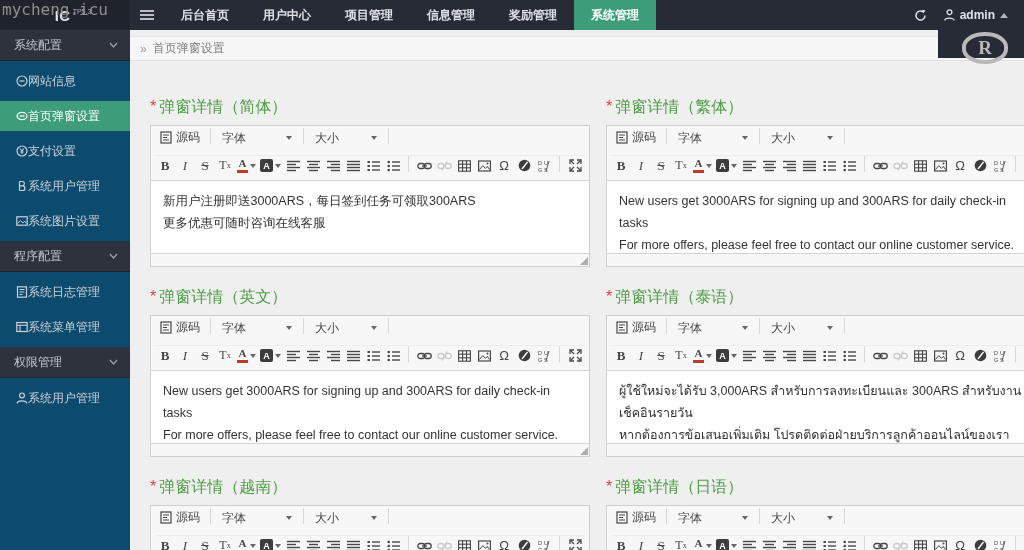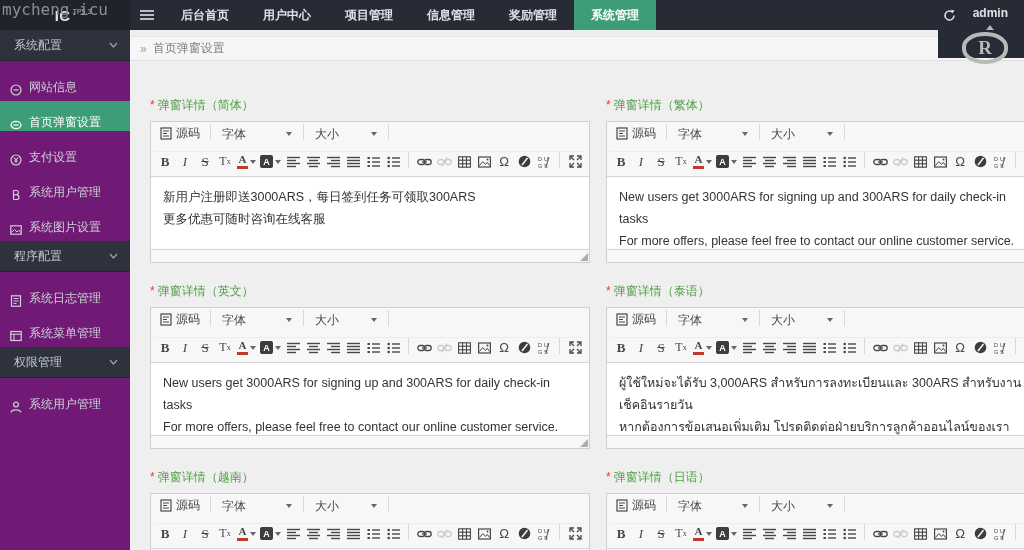--- a/index.html
+++ b/index.html
@@ -9,43 +9,43 @@
   
   .topbar { position:absolute; top:0; left:0; right:0; height:30px; background:#262b36; display:flex; align-items:stretch; z-index:20; }
   .logo-block { width:130px; background:#1e232c; color:#dfe3e8; display:flex; align-items:center; justify-content:center; flex:0 0 130px;padding-left:16px; }
   .logo-main { font-weight:bold; font-size:15px; letter-spacing:0.5px; }
   .logo-ver { font-size:7px; margin-left:2px; margin-top:-8px; color:#aeb4bc; }
   .hamburger { width:34px; display:flex; align-items:center; justify-content:center; cursor:pointer; }
   .nav-item { color:#dfe3e8; display:flex; align-items:center; padding:0 17px; cursor:pointer; font-weight:bold; font-size:12px; }
   .nav-item.active { background:#3c9d78; color:#fff; }
   .top-spacer { flex:1; }
   .refresh-btn { width:34px; display:flex; align-items:center; justify-content:center; cursor:pointer; }
-  .user-box { display:flex; align-items:center; color:#dfe3e8; padding:0 16px 0 6px; cursor:pointer; gap:5px; font-weight:bold;flex-direction:column; }
+  .user-box { display:flex; align-items:center; color:#dfe3e8; padding:0 16px 0 6px; cursor:pointer; gap:5px; font-weight:bold; }
   .chev-up { width:0; height:0; border-left:4px solid transparent; border-right:4px solid transparent; border-bottom:5px solid #aeb4bc; }
   .site-watermark { position:absolute; top:0; left:2px; color:#8f8f8f; font-family:"DejaVu Sans Mono",monospace; font-size:16px; z-index:30; }
 
   
-  .sidebar { position:absolute; top:30px; left:0; bottom:0; width:130px; background:#701a75; z-index:10; }
+  .sidebar { position:absolute; top:30px; left:0; bottom:0; width:130px; background:#0c4a6e; z-index:10; }
   .side-group-header { height:31px; display:flex; align-items:center; justify-content:space-between; padding:0 12px 0 14px; color:#c3c8cf; background:#2d323d; border-bottom:1px solid #20242c; cursor:pointer; }
-  .side-item { height:30px; display:flex; align-items:flex-end; gap:7px; padding:0 8px 0 10px; color:#ccd1d7; cursor:pointer; margin:5px 0; }
+  .side-item { height:30px; display:flex; align-items:center; padding:0 8px 0 16px; color:#ccd1d7; cursor:pointer; margin:5px 0; }
   .side-item.active { background:#3c9d78; color:#fff; }
   .side-item .sicon { display:flex; align-items:center; }
   .side-item svg { stroke:currentColor; }
 
   
   .main { position:absolute; top:30px; left:130px; right:0; bottom:0; background:#efefef; overflow:hidden; }
   .breadcrumb-bar { height:25px; margin-top:6px; background:#f6f6f6; border-top:1px solid #e6e6e6; border-bottom:1px solid #e0e0e0; display:flex; align-items:center; padding:0 10px; color:#7d7d7d; gap:6px; }
   .bc-sep { color:#9a9a9a; font-size:12px; }
   .corner-dark { position:absolute; top:0; right:0; width:86px; height:28px; background:#262b36; }
   .vendor-logo { position:absolute; top:2px; right:16px; width:46px; height:32px; border:4px solid #b9b9b9; border-radius:50%/46%; color:#b9b9b9; display:flex; align-items:center; justify-content:center; font-weight:bold; font-size:19px; font-family:"Liberation Serif","DejaVu Serif",serif; background:transparent; }
 
   .form-area { padding:36px 32px 0 20px; }
   .form-grid { display:grid; grid-template-columns:1fr 1fr; column-gap:16px; row-gap:20px; }
 
-  .field-label { margin-bottom:7px; font-size:12px; color:#4e9e44; }
+  .field-label { margin-bottom:7px; font-size:16px; color:#4e9e44; }
   .req { color:#e53c3c; margin-right:3px; }
 
   
   .editor { border:1px solid #cfcfcf; background:#fff; }
   .ed-toolbar { background:#f7f7f7; border-bottom:1px solid #d4d4d4; padding:2px 4px; }
   .t-row { display:flex; align-items:flex-start; height:27px; }
   .t-row2 { height:23px; border-top:1px solid #ededed; }
   .tbtn { display:flex; align-items:center; justify-content:center; min-width:20px; height:19px; padding:0 2px; cursor:pointer; color:#474747; border-radius:2px; }
   .tbtn.disabled { opacity:0.4; cursor:default; }
   .src-btn { gap:4px; padding:0 5px; font-size:12px; }

